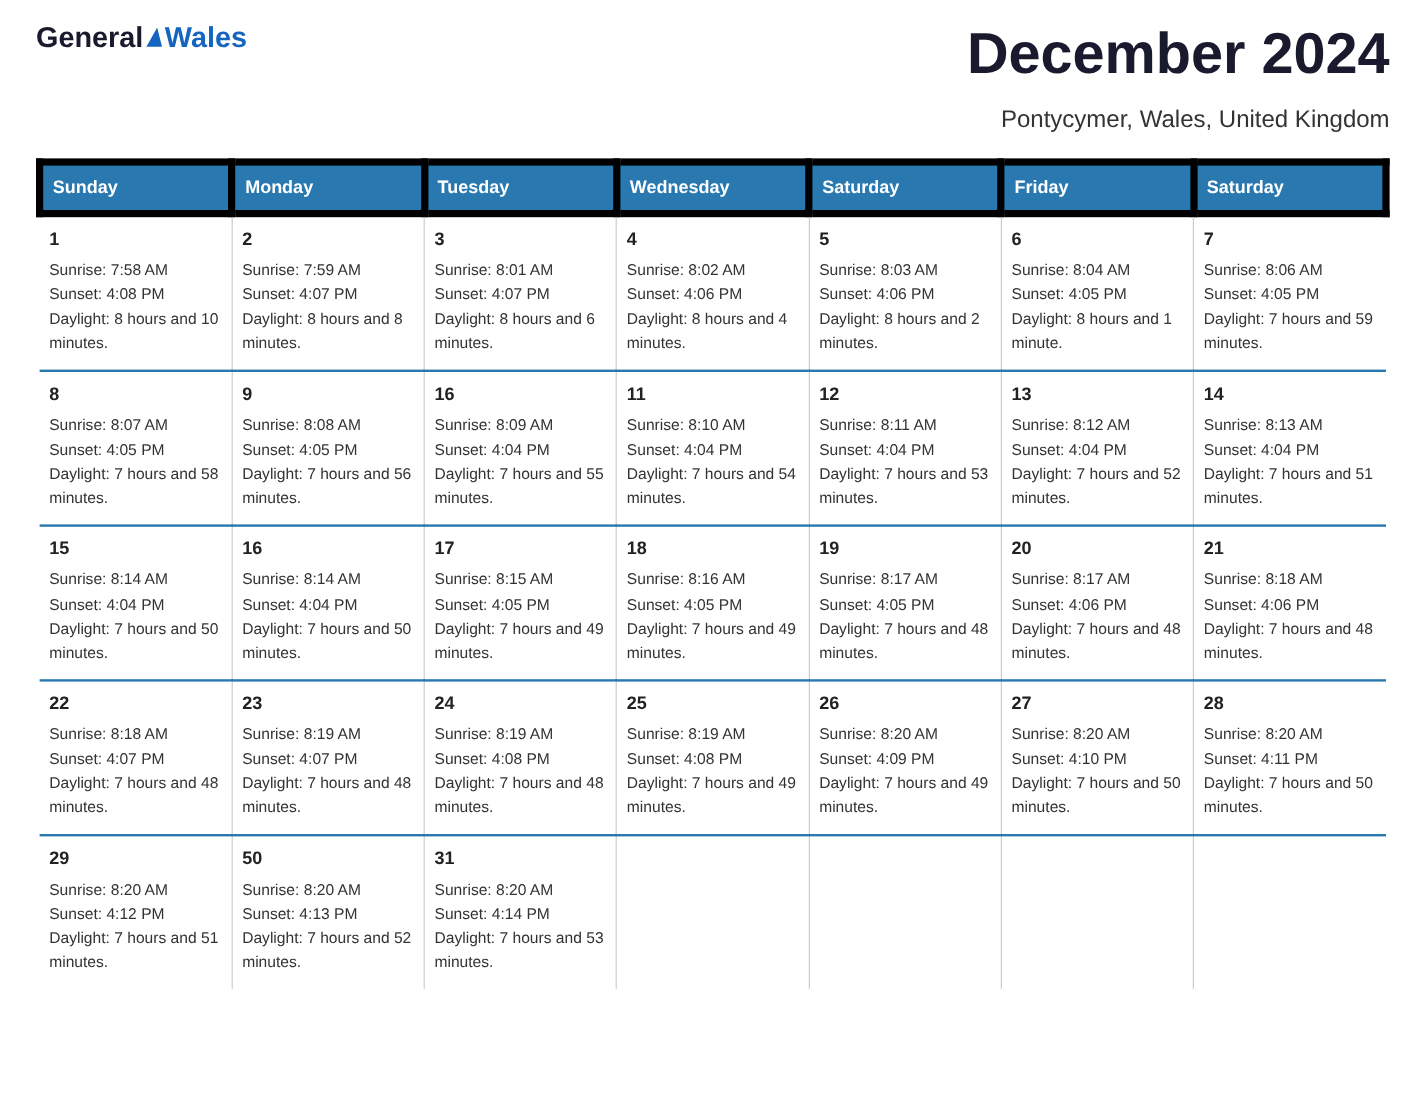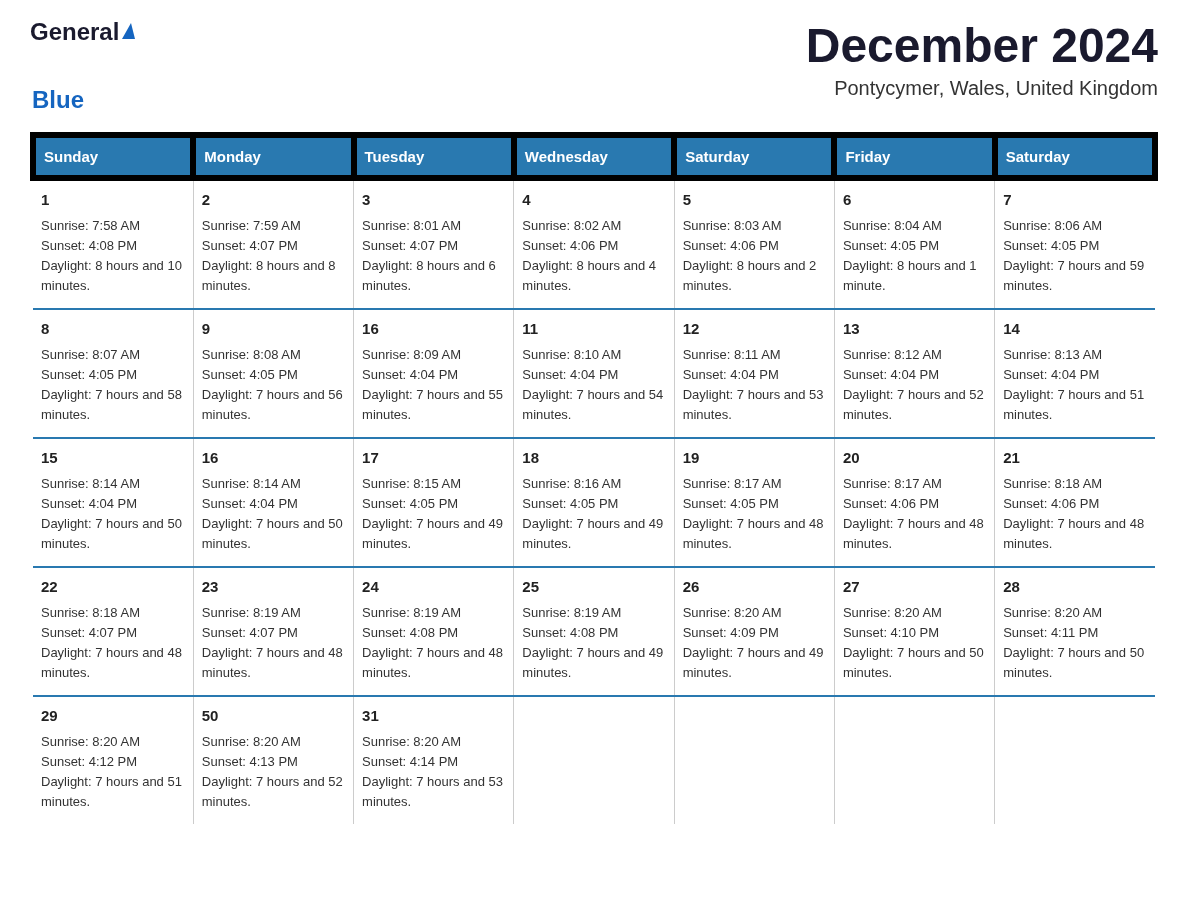--- a/index.html
+++ b/index.html
@@ -10,38 +10,37 @@
       color: #222;
     }
     .header {
       display: flex;
       justify-content: space-between;
       align-items: flex-start;
       margin-bottom: 20px;
     }
     .logo {
       display: flex;
-      flex-direction: column;
+      flex-direction: row;
       line-height: 1;
-      gap: 44px;
     }
     .title-block {
       text-align: right;
     }
     .title-block h1 {
       font-size: 48px;
       font-weight: bold;
       color: #1a1a2e;
       line-height: 1.1;
       text-align: right;
     }
     .title-block p {
       font-size: 20px;
       color: #333;
-      margin-top: 4px;
+      margin-top: 16px;
     }
     .calendar {
       width: 100%;
       border-collapse: collapse;
     }
     .calendar thead tr th {
       background-color: #2979b0;
       color: #fff;
       font-size: 15px;
       font-weight: bold;
@@ -82,21 +81,21 @@
   </style>
 </head>
 <body>
 
 <div class="header">
   <div class="logo">
     <div style="display:flex;align-items:center;gap:2px;">
       <span style="font-size:24px;font-weight:bold;color:#1a1a2e;">General</span>
       <span style="display:inline-block;width:0;height:0;border-left:9px solid transparent;border-right:4px solid transparent;border-bottom:16px solid #1565c0;margin-left:1px;margin-bottom:2px;"></span>
     </div>
-    <span style="font-size:24px;font-weight:bold;color:#1565c0;margin-left:2px;">Blue</span>
+    <span style="font-size:24px;font-weight:bold;color:#1565c0;margin-left:2px;">Wales</span>
   </div>
   <div class="title-block">
     <h1>December 2024</h1>
     <p>Pontycymer, Wales, United Kingdom</p>
   </div>
 </div>
 
 <table class="calendar">
   <thead>
     <tr>

